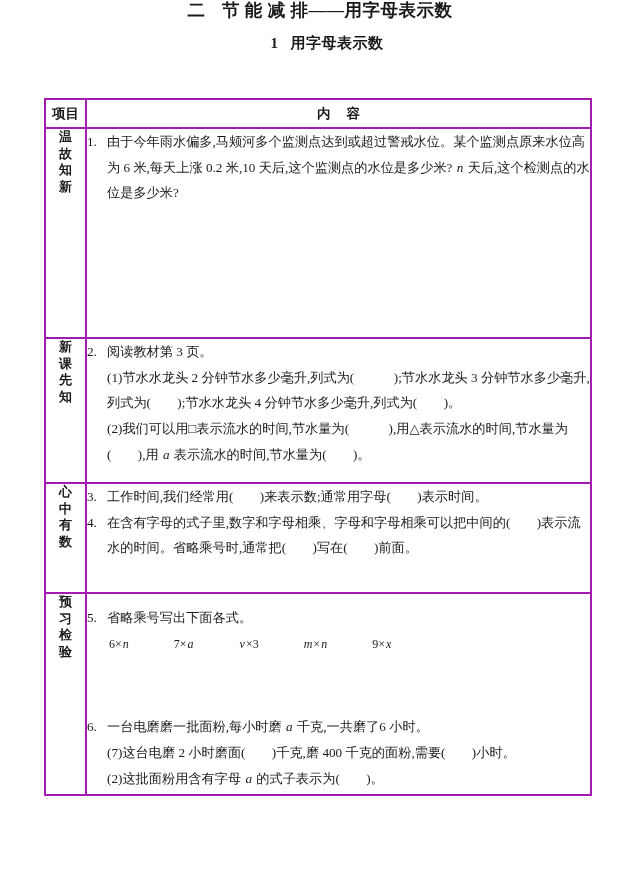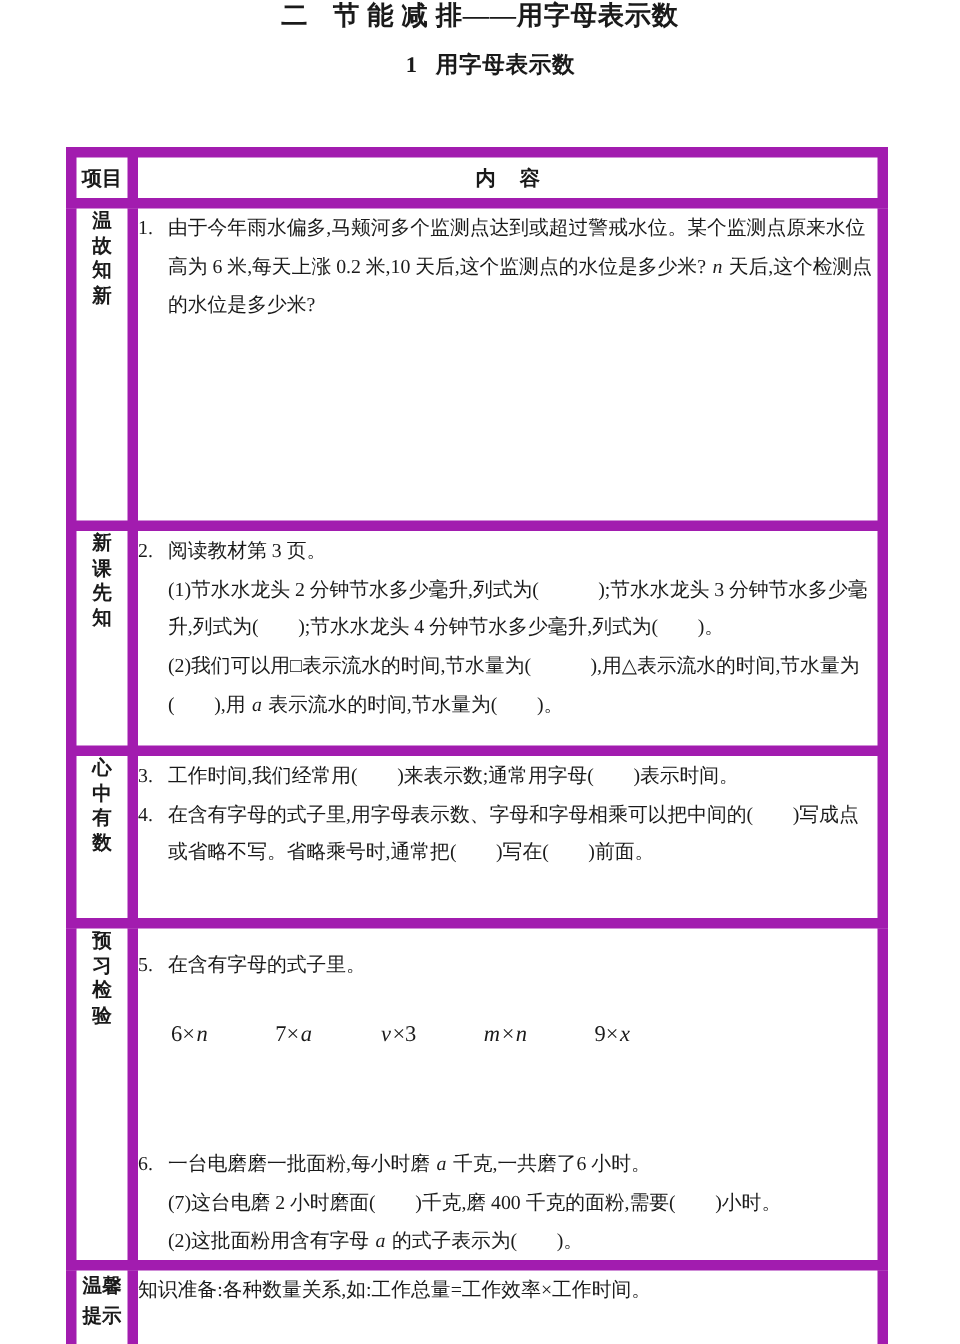--- a/index.html
+++ b/index.html
@@ -45,21 +45,21 @@
   
   .wsheet {
     position: absolute;
     left: 44px;
     top: 98px;
     width: 548px;
     border-collapse: collapse;
     table-layout: fixed;
   }
   .wsheet td, .wsheet th {
-    border: 7px solid #a21caf;
+    border: 2px solid #a21caf;
     padding: 0;
     vertical-align: top;
   }
   .col-label { width: 41px; }
 
   .hdr-label, .hdr-content {
     text-align: center;
     font-size: 13.5px;
     font-weight: bold;
     height: 27px;
@@ -112,23 +112,23 @@
   }
   i, .it {
     font-style: italic;
     font-family: "Liberation Serif", "DejaVu Serif", serif;
     padding: 0 1px;
   }
 
   .exprs {
     display: block;
     padding-left: 22px;
-    margin-top: 20px;
+    margin-top: 2px;
     white-space: nowrap;
-    font-size: 15px;
+    font-size: 12px;
   }
   .exprs .ex { display: inline-block; margin-right: 44px; }
 
   .tip-body {
     padding: 10px 8px 10px 12px;
     font-size: 13.2px;
     line-height: 1.9;
     vertical-align: middle;
   }
 </style>
@@ -187,47 +187,40 @@
 
       <tr>
         <td class="vlabel" style="height:108px">
           <span>心</span>
           <span>中</span>
           <span>有</span>
           <span>数</span>
         </td>
         <td class="cell-body">
           <span class="q"><span class="num">3.</span><span>工作时间,我们经常用(　　)来表示数;通常用字母(　　)表示时间。</span></span>
-          <span class="q"><span class="num">4.</span><span>在含有字母的式子里,用字母表示数、字母和字母相乘可以把中间的(　　)写成点或省略不写。省略乘号时,通常把(　　)写在(　　)前面。</span></span>
+          <span class="q"><span class="num">4.</span><span>在含有字母的式子里,数字和字母相乘、字母和字母相乘可以把中间的(　　)表示流水的时间。省略乘号时,通常把(　　)写在(　　)前面。</span></span>
         </td>
       </tr>
 
       <tr>
         <td class="vlabel" style="height:200px">
           <span>预</span>
           <span>习</span>
           <span>检</span>
           <span>验</span>
         </td>
         <td class="cell-body" style="padding-top:11px">
-          <span class="q"><span class="num">5.</span><span>在含有字母的式子里。</span></span>
+          <span class="q"><span class="num">5.</span><span>省略乘号写出下面各式。</span></span>
           <span class="exprs">
             <span class="ex">6×<i>n</i></span><span class="ex">7×<i>a</i></span><span class="ex"><i>v</i>×3</span><span class="ex"><i>m</i>×<i>n</i></span><span class="ex">9×<i>x</i></span>
           </span>
           <span style="display:block;height:58px"></span>
           <span class="q"><span class="num">6.</span><span>一台电磨磨一批面粉,每小时磨 <i>a</i> 千克,一共磨了6 小时。</span></span>
           <span class="sub-in" style="padding-left:20px">(7)这台电磨 2 小时磨面(　　)千克,磨 400 千克的面粉,需要(　　)小时。</span>
           <span class="sub-in" style="padding-left:20px">(2)这批面粉用含有字母 <i>a</i> 的式子表示为(　　)。</span>
         </td>
       </tr>
 
-      <tr>
-        <td class="hlabel" style="height:50px">
-          <span>温馨</span>
-          <span>提示</span>
-        </td>
-        <td class="tip-body">知识准备:各种数量关系,如:工作总量=工作效率×工作时间。</td>
-      </tr>
 
     </tbody>
   </table>
 
 </div>
 
 </body></html>

